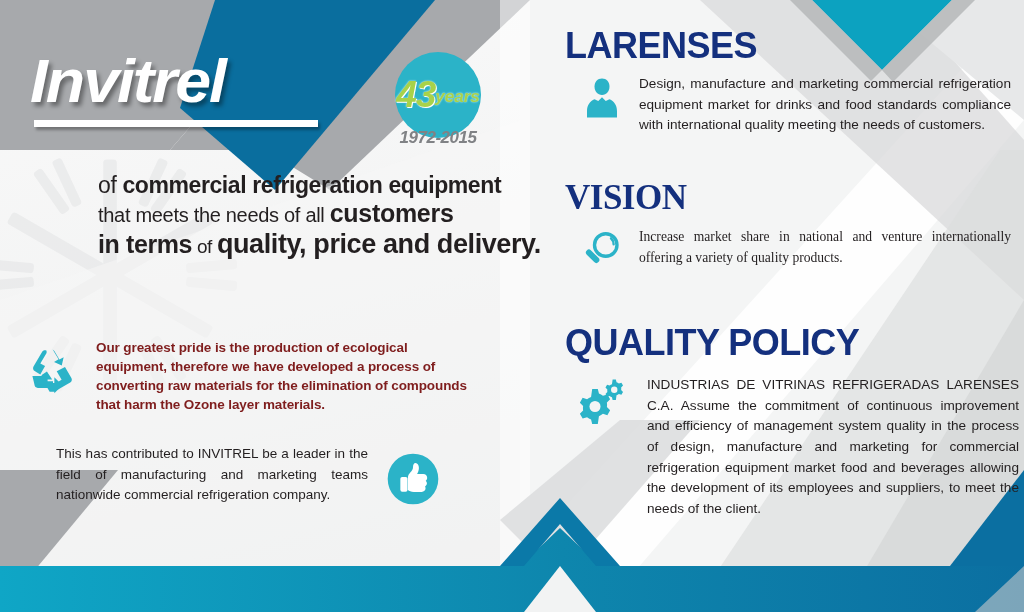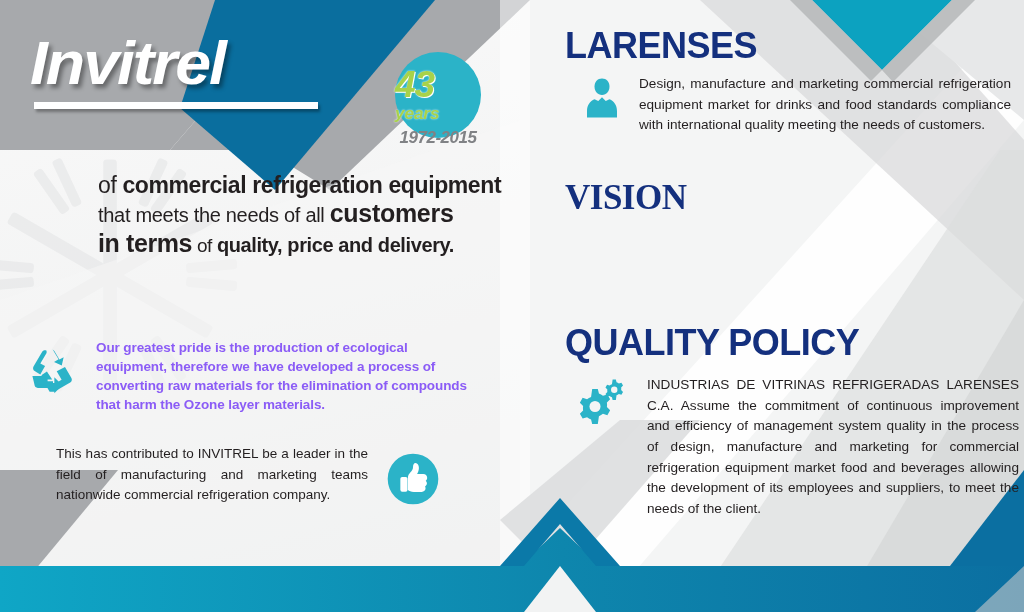--- a/index.html
+++ b/index.html
@@ -7,37 +7,37 @@
   #poster{
     position:relative;width:1024px;height:612px;overflow:hidden;
     background:#f2f3f3;
   }
   
   .bg{position:absolute;inset:0;overflow:hidden;}
   .bg svg{position:absolute;top:0;left:0;}
 
   
   .left-col{position:absolute;left:0;top:0;width:520px;height:612px;}
-  .logo-wrap{position:absolute;left:30px;top:32px;width:300px;height:78px;}
+  .logo-wrap{position:absolute;left:30px;top:50px;width:300px;height:78px;}
   .logo-text{
     font-family:"Liberation Sans","DejaVu Sans",sans-serif;
     font-size:62px;font-weight:bold;font-style:italic;color:#ffffff;
     letter-spacing:-2px;line-height:1;
     text-shadow:3px 4px 4px rgba(0,0,0,.38);
     white-space:nowrap;
     transform:scaleX(1.04);transform-origin:left top;
   }
   .logo-underline{
     position:absolute;left:4px;top:70px;width:284px;height:7px;background:#ffffff;
     box-shadow:2px 3px 3px rgba(0,0,0,.32);
   }
 
   .badge{
     position:absolute;left:395px;top:52px;width:86px;height:86px;border-radius:50%;
-    background:#2bb3c8;display:flex;flex-direction:column;align-items:flex-start;
+    background:#2bb3c8;display:flex;flex-direction:row;align-items:center;
     justify-content:center;
   }
   .badge-num{
     font-size:37px;font-weight:bold;font-style:italic;color:#a8d24a;line-height:.92;
     text-shadow:0 0 2px rgba(255,255,255,.9),1px 1px 0 #ffffff;
     letter-spacing:-1px;
   }
   .badge-years{
     font-size:17px;font-weight:bold;font-style:italic;color:#a8d24a;line-height:1;
     margin-top:2px;text-shadow:0 0 2px rgba(255,255,255,.9);
@@ -54,21 +54,21 @@
   .intro .l3{font-size:23px;letter-spacing:-.4px;}
   .intro .l4{font-size:20px;letter-spacing:-.3px;}
   .intro .l5{font-size:23px;letter-spacing:-.4px;}
   .intro b{font-weight:bold;}
   .intro .lt{font-weight:normal;}
   .intro .big{font-size:25px;font-weight:bold;}
 
   .eco{position:absolute;left:26px;top:338px;width:460px;display:flex;gap:16px;}
   .eco-ico{flex:0 0 54px;width:54px;height:54px;margin-top:6px;}
   .eco-txt{
-    font-size:13.5px;font-weight:bold;color:#8b5cf6;line-height:1.42;
+    font-size:13.5px;font-weight:bold;color:#7f1d1d;line-height:1.42;
     width:372px;text-align:left;letter-spacing:-.1px;
   }
 
   .lead{position:absolute;left:56px;top:444px;width:430px;display:flex;gap:18px;align-items:flex-start;}
   .lead-txt{
     font-size:13.5px;color:#231f20;line-height:1.52;width:312px;text-align:justify;
   }
   .lead-ico{flex:0 0 54px;width:54px;height:54px;margin-top:8px;}
 
   
@@ -195,21 +195,21 @@
     <div class="badge-range">1972-2015</div>
 
     <div class="intro">
       <div class="l l3">
         <span class="lt">of </span><b>commercial refrigeration equipment</b>
       </div>
       <div class="l l4">
         <span class="lt">that meets the needs of all </span><span class="big">customers</span>
       </div>
       <div class="l l5">
-        <span class="big">in terms</span><span class="lt" style="font-size:19px"> of </span><b style="font-size:20px">quality, price and delivery.</b>
+        <span class="big">in terms</span><span class="lt" style="font-size:19px"> of </span><b style="font-size:27px">quality, price and delivery.</b>
       </div>
     </div>
 
     <div class="eco">
       <div class="eco-ico">
         <svg viewBox="0 0 64 64" width="54" height="54" fill="#2bb3c8">
           <path d="M31.6 6.4 L38.6 18.1 L33.2 21.2 L42.4 25.6 L44.6 15.6 L39.6 18.5 L33.6 8.2 Z"></path>
           <path d="M24.4 10.6 L17.0 23.0 L22.6 26.2 L16.9 36.0 L10.2 32.1 C8.4 31.0 7.8 28.6 8.9 26.7 L19.0 9.4 C20.1 7.5 22.5 6.9 24.4 8.0 Z"></path>
           <path d="M7.6 37.8 L21.2 37.8 L21.2 44.2 L32.0 44.2 L32.0 52.0 L14.0 52.0 C11.8 52.0 10.0 50.2 10.0 48.0 Z"></path>
           <path d="M19.0 36.4 L12.0 48.4 L25.6 48.4 L25.6 42.0 L31.0 42.0 L24.8 32.6 Z"></path>
@@ -243,20 +243,30 @@
             <path d="M32 6 c-6 0-10 4.6-10 10.8 0 6.2 4 11.2 10 11.2 6 0 10-5 10-11.2 C42 10.6 38 6 32 6 z"></path>
             <path d="M32 31 l-5 5 -5-2.2 C16 36.4 12 42 12 49.6 V58 h40 v-8.4 c0-7.6-4-13.2-10-15.8 l-5 2.2 z"></path>
           </svg>
         </div>
         <div class="sec-txt">Design, manufacture and marketing commercial refrigeration equipment market for drinks and food standards compliance with international quality meeting the needs of customers.</div>
       </div>
     </div>
 
     <div class="sec sec-vision">
       <h2>VISION</h2>
+      <div class="sec-body">
+        <div class="sec-ico">
+          <svg viewBox="0 0 64 64" width="48" height="48">
+            <circle cx="37" cy="24" r="15" fill="none" stroke="#2bb3c8" stroke-width="4.5"></circle>
+            <path d="M44 15 a11 11 0 0 1 3.5 8" fill="none" stroke="#2bb3c8" stroke-width="3.2" stroke-linecap="round"></path>
+            <rect x="8.5" y="35" width="22" height="8" rx="4" fill="#2bb3c8" transform="rotate(45 19.5 39)"></rect>
+          </svg>
+        </div>
+        <div class="sec-txt">Increase market share in national and venture internationally offering a variety of quality products.</div>
+      </div>
     </div>
 
     <div class="sec sec-quality">
       <h2>QUALITY POLICY</h2>
       <div class="sec-body">
         <div class="sec-ico">
           <svg viewBox="0 0 64 64" width="56" height="56" fill="#2bb3c8">
             <g transform="translate(24,38)">
               <path d="M-3.2,-22 h6.4 l1.3,5.1 a17,17 0 0 1 4.6,2.7 l5-1.6 3.2,5.6 -3.7,3.6 a17,17 0 0 1 0,5.3 l3.7,3.6 -3.2,5.6 -5,-1.6 a17,17 0 0 1 -4.6,2.7 L3.2,18 h-6.4 l-1.3,-5.1 a17,17 0 0 1 -4.6,-2.7 l-5,1.6 -3.2,-5.6 3.7,-3.6 a17,17 0 0 1 0,-5.3 l-3.7,-3.6 3.2,-5.6 5,1.6 a17,17 0 0 1 4.6,-2.7 z"></path>
               <circle cx="0" cy="-2" r="6.3" fill="#f4f5f5"></circle>

